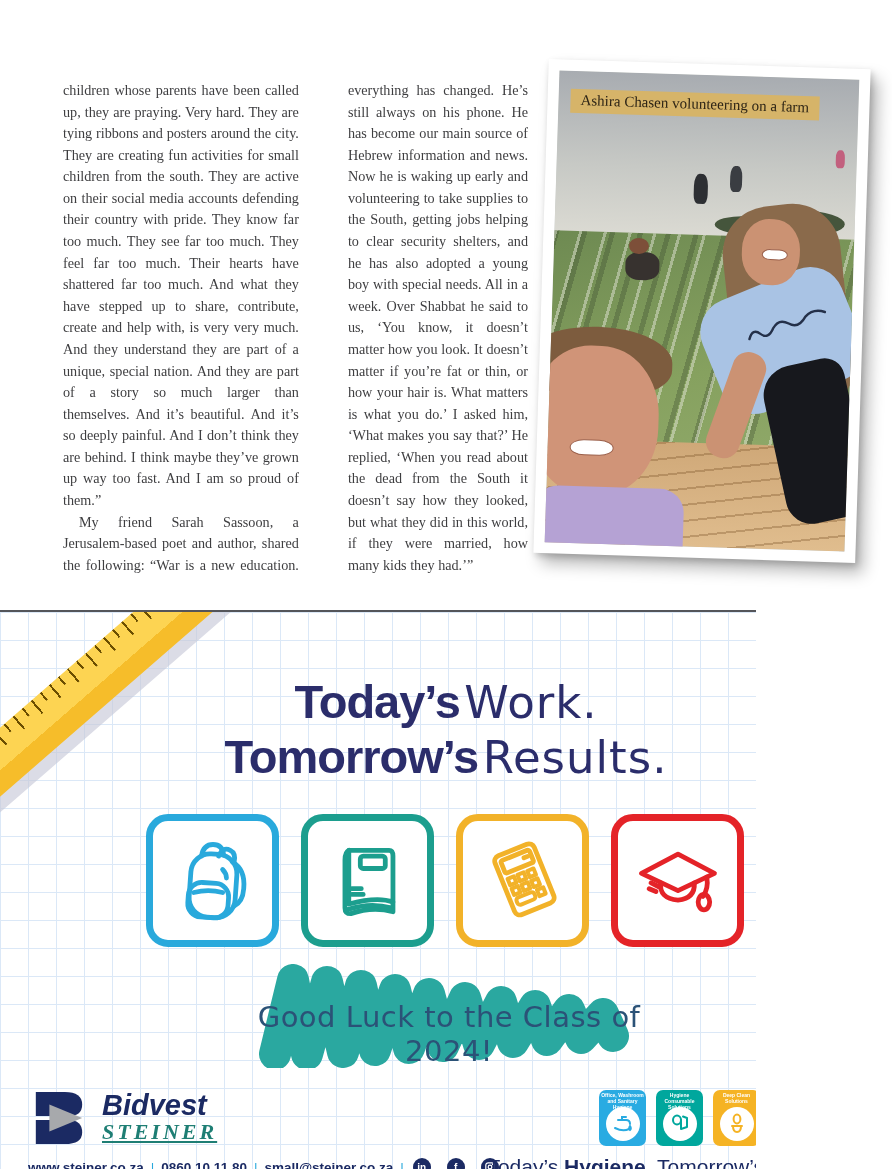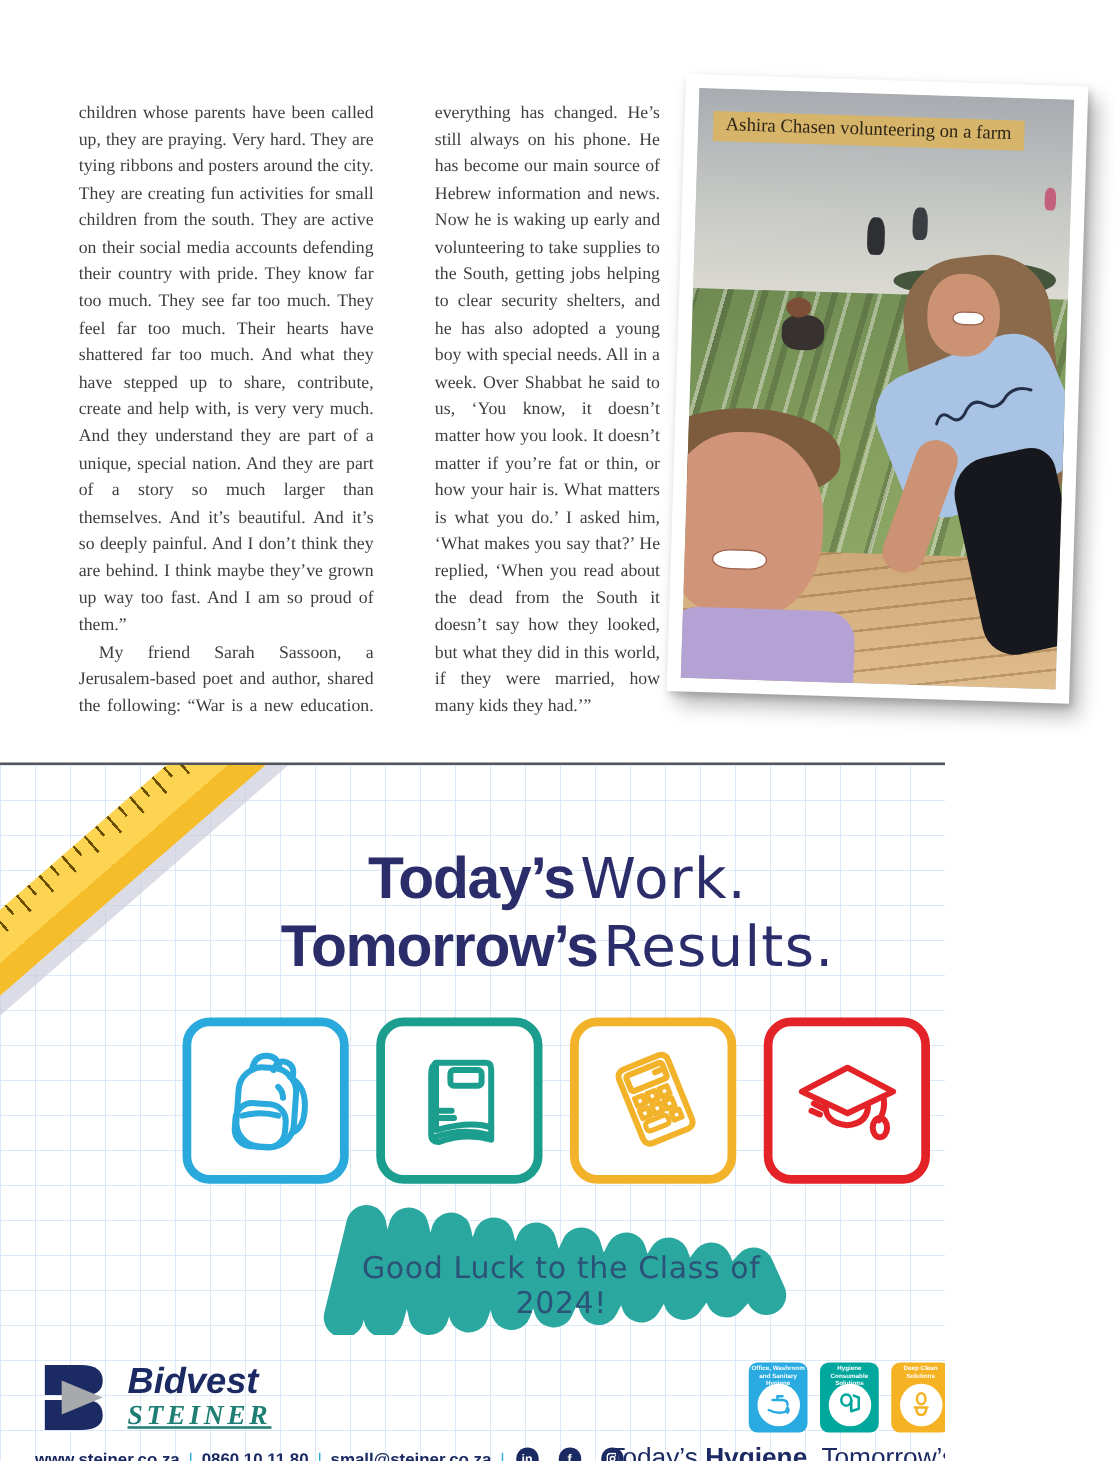--- a/index.html
+++ b/index.html
@@ -81,21 +81,21 @@
   .tile { width:133px; height:133px; background:#ffffff; border-radius:22px; border-width:7px; border-style:solid;
           display:flex; align-items:center; justify-content:center; }
   .tile-backpack { border-color:#29a9dc; }
   .tile-book { border-color:#1c9e8e; }
   .tile-calculator { border-color:#f2b229; }
   .tile-cap { border-color:#e42328; }
 
   .scribble-wrap { position:absolute; left:253px; top:352px; width:392px; height:104px; }
   .scribble-wrap svg { position:absolute; left:0; top:0; }
   .goodluck { position:absolute; left:0; top:36px; width:100%; text-align:center;
-              font-family:"DejaVu Sans", sans-serif; font-size:24px; color:#2b5277; letter-spacing:0.5px; }
+              font-family:"DejaVu Sans", sans-serif; font-size:29px; color:#2b5277; letter-spacing:0.5px; }
 
   
   .logo { position:absolute; left:30px; top:478px; display:flex; align-items:center; gap:14px; }
   .logo-text .brand { font-family:"Liberation Sans", sans-serif; font-weight:700; font-style:italic;
                       font-size:29px; color:#1b2a63; line-height:1; }
   .logo-text .subbrand { font-family:"Liberation Serif", serif; font-weight:700; font-style:italic;
                          font-size:22px; color:#1e7e74; letter-spacing:3px; line-height:1.1;text-decoration:underline; }
   .contact { position:absolute; left:28px; top:546px; font-size:13.5px; font-weight:700; color:#1b2a63;
              display:flex; align-items:center; gap:7px; }
   .contact .sep { color:#29a9dc; font-weight:400; }

